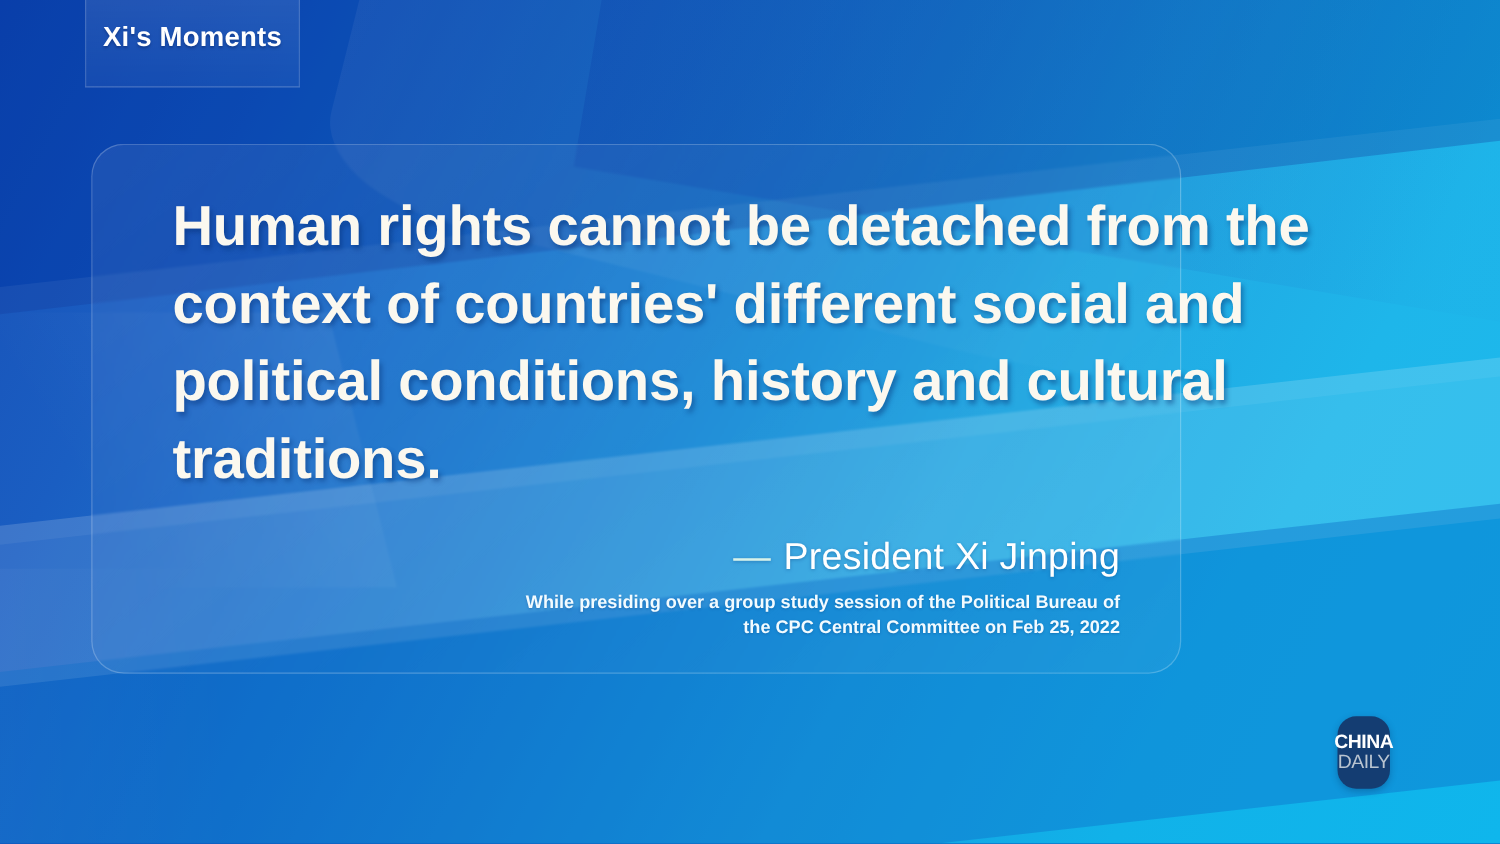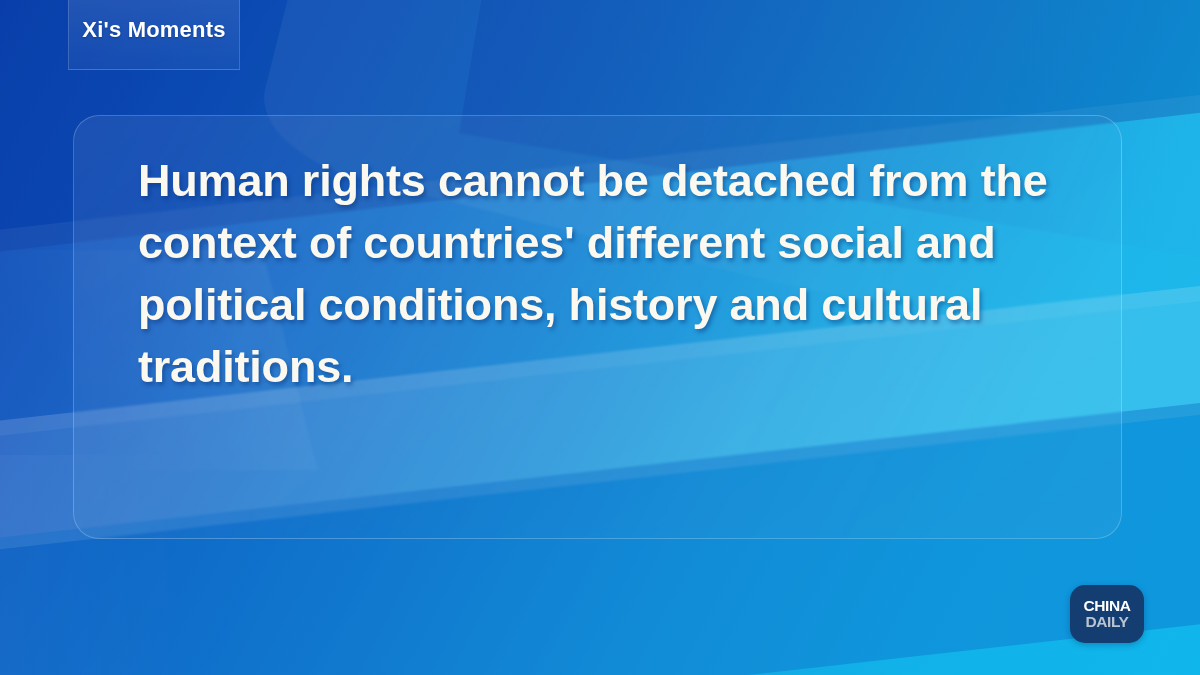--- a/index.html
+++ b/index.html
@@ -110,21 +110,21 @@
     font-weight:bold;
     letter-spacing:0.2px;
     text-shadow:0 1px 2px rgba(0,20,70,0.35);
     white-space:nowrap;
   }
 
   
   #card {
     position:absolute;
     left:73px; top:115px;
-    width:1049px; height:424px;
+    width:872px; height:424px;
     border-radius:26px;
     border:1px solid rgba(255,255,255,0.22);
     background:linear-gradient(145deg, rgba(255,255,255,0.075), rgba(255,255,255,0.015) 55%, rgba(255,255,255,0.05));
     backdrop-filter:blur(1px);
   }
 
   #quote {
     position:absolute;
     left:64px; top:34px;
     width:940px;
@@ -156,40 +156,40 @@
     color:#f2fbff;
     font-size:14.5px;
     line-height:20px;
     font-weight:bold;
     text-shadow:0 1px 2px rgba(4,45,110,0.30);
   }
 
   
   #logo {
     position:absolute;
-    left:1070px; top:585px;
-    width:74px; height:58px;
+    left:1070px; top:573px;
+    width:42px; height:58px;
     border-radius:15px;
     background:#143d72;
     display:flex; flex-direction:column;
     align-items:center; justify-content:center;
     box-shadow:0 2px 6px rgba(0,25,70,0.28);
     text-align:center;
   }
   #logo-china {
     color:#ffffff;
     font-size:15.5px;
     font-weight:bold;
     letter-spacing:-0.4px;
     line-height:16px;
   }
   #logo-daily {
     color:#b9c4d0;
     font-size:15.5px;
-    font-weight:bold;
+    font-weight:normal;
     letter-spacing:-0.4px;
     line-height:16px;
   }
 </style>
 </head>
 <body>
 
 <div id="stage">
 
   <div class="band band-topright"></div>
@@ -202,20 +202,29 @@
   <div class="band band-chev"></div>
 
   <div id="tab">
     <span id="tab-label">Xi's Moments</span>
   </div>
 
   <div id="card">
 
     <div id="quote">Human rights cannot be detached from the context of countries' different social and political conditions, history and cultural traditions.</div>
 
+    <div id="attrib">
+      <div id="attrib-name">
+        <span class="dash">—</span><span>President Xi Jinping</span>
+      </div>
+      <div id="attrib-sub">
+        <div>While presiding over a group study session of the Political Bureau of</div>
+        <div>the CPC Central Committee on Feb 25, 2022</div>
+      </div>
+    </div>
 
   </div>
 
   <div id="logo">
     <span id="logo-china">CHINA</span>
     <span id="logo-daily">DAILY</span>
   </div>
 
 </div>
 

